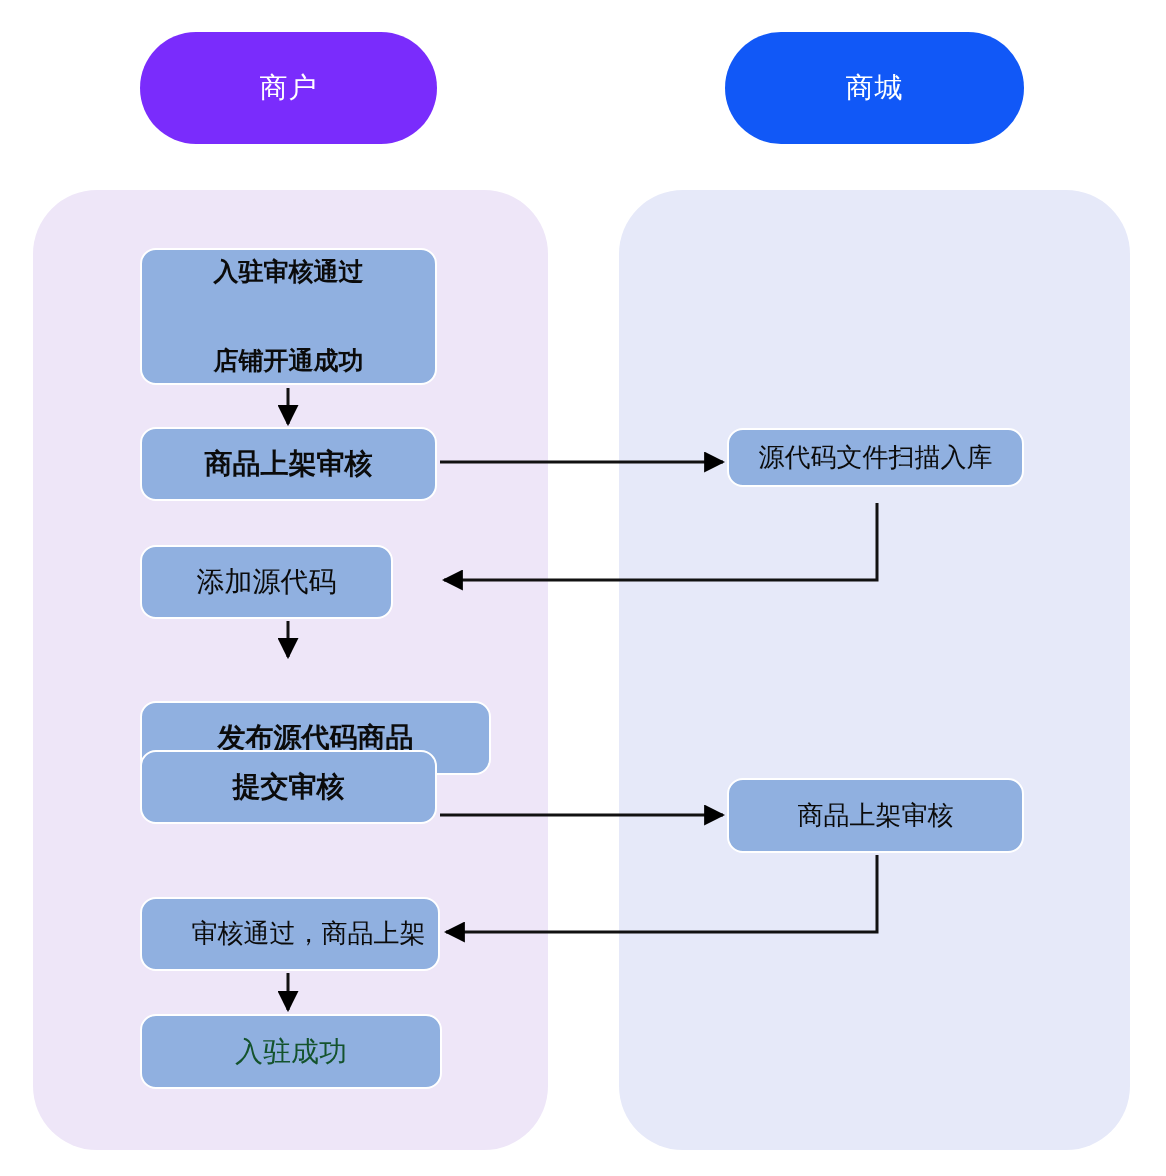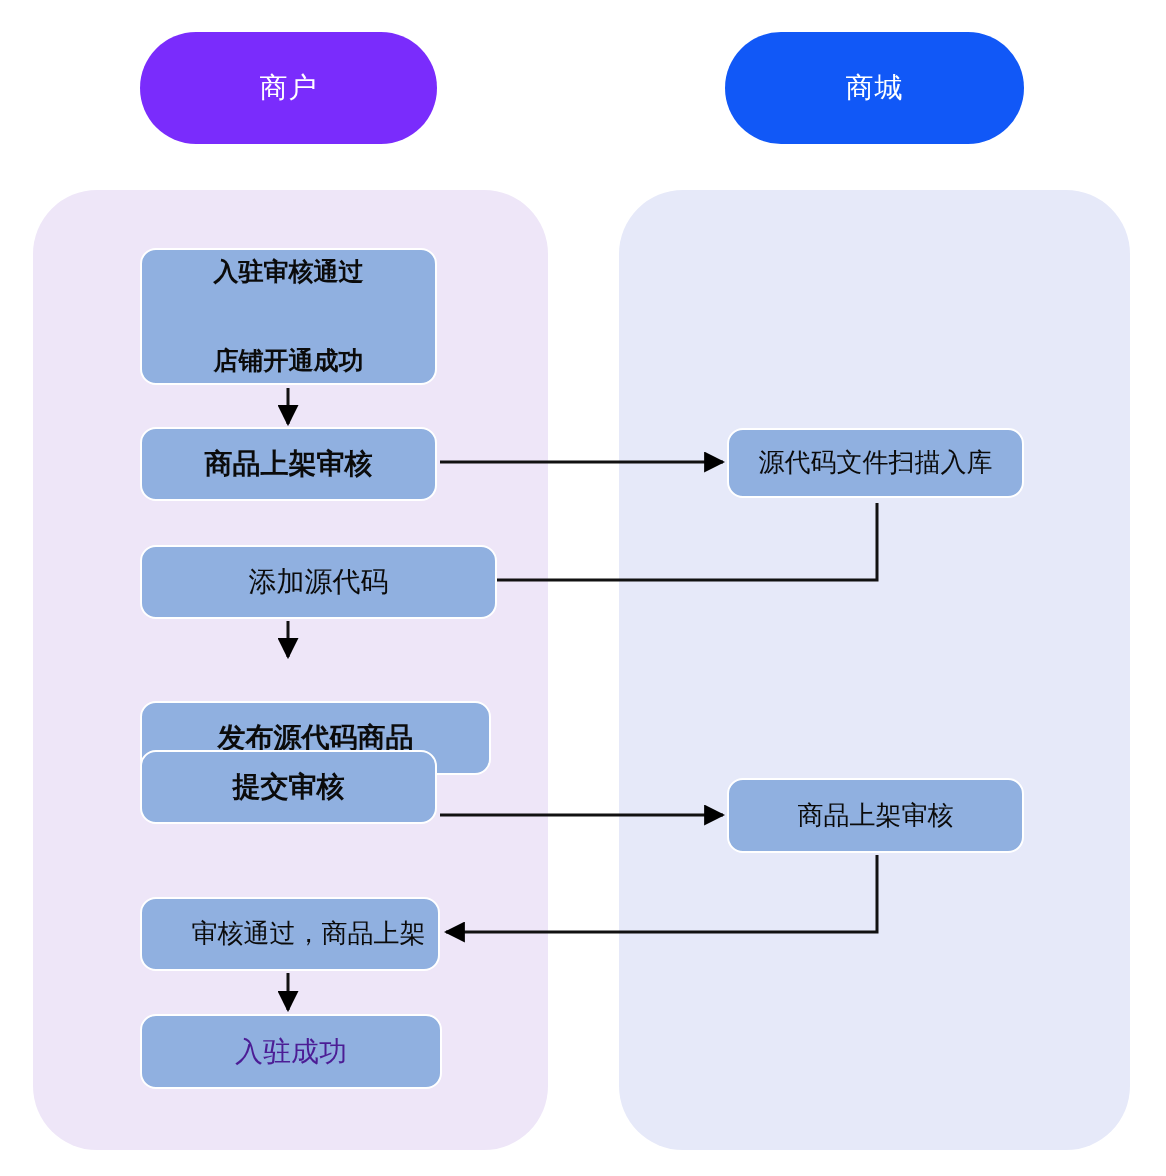--- a/index.html
+++ b/index.html
@@ -33,30 +33,30 @@
     box-sizing:border-box;
     display:flex;flex-direction:column;align-items:center;justify-content:center;
     color:#0b0b0b;
     text-align:center;
     line-height:1.35;
   }
   .bold{font-weight:700;}
   .fs25{font-size:25px;}
   .fs26{font-size:26px;}
   .fs28{font-size:28px;}
-  .muted{color:#4c1d95;align-items:center;}
+  .muted{color:#14532d;align-items:center;}
   .n1{left:140px;top:248px;width:297px;height:137px;justify-content:space-between;}
   .n1 .line{margin:5px 0;}
   .n2{left:140px;top:427px;width:297px;height:74px;}
-  .n3{left:140px;top:545px;width:357px;height:74px;}
+  .n3{left:140px;top:545px;width:253px;height:74px;}
   .n4{left:140px;top:661px;width:351px;height:74px;margin-top:40px;}
   .n5{left:140px;top:750px;width:297px;height:74px;}
   .n6{left:140px;top:897px;width:300px;height:74px;}
   .n7{left:140px;top:1014px;width:302px;height:75px;}
-  .m1{left:727px;top:428px;width:297px;height:70px;}
+  .m1{left:727px;top:428px;width:297px;height:59px;}
   .m2{left:727px;top:778px;width:297px;height:75px;}
   svg.connectors{
     position:absolute;left:0;top:0;width:1166px;height:1176px;
     pointer-events:none;
   }
   svg.connectors .edge{fill:none;stroke-width:3px;}
 </style>
 </head>
 <body>
 

